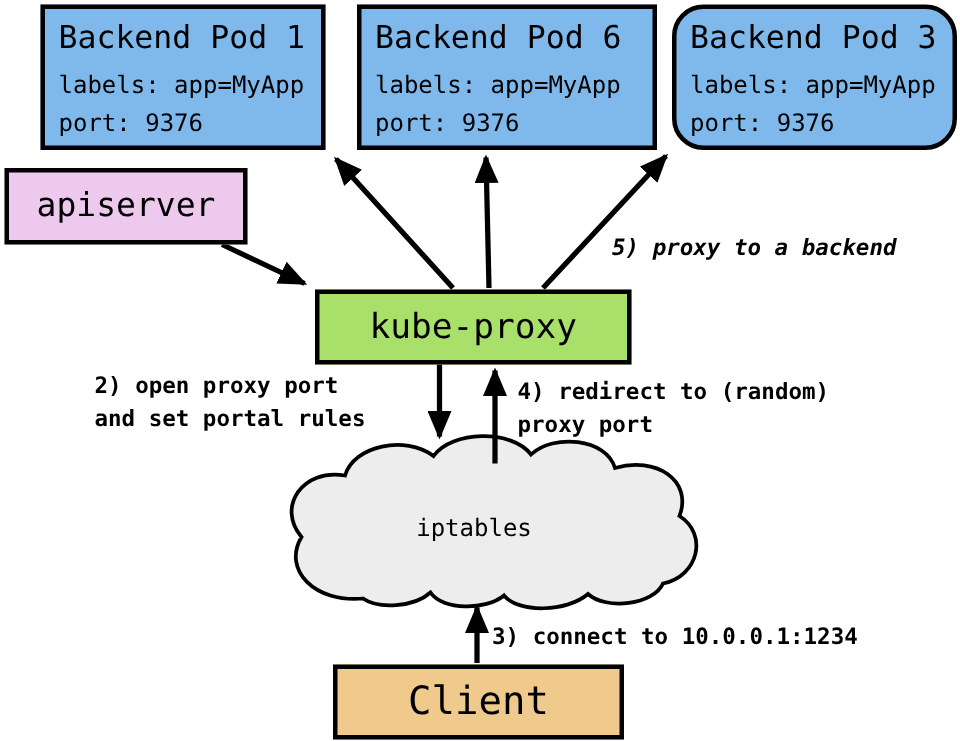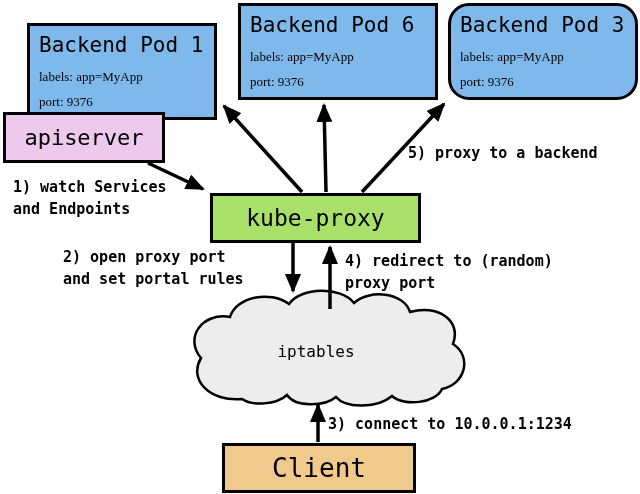--- a/index.html
+++ b/index.html
@@ -17,45 +17,45 @@
     left: 0; top: 0;
     width: 640px; height: 494px;
   }
   .box {
     position: absolute;
     box-sizing: border-box;
     border: 3px solid #000000;
   }
   .pod { padding: 4px 0 0 9px; }
   .pod-title { font-size: 21px; line-height: 26px; margin: 2px 0 6px; white-space: nowrap; }
-  .pod-line  { font-size: 13px; line-height: 25px; white-space: nowrap; font-family: Liberation Serif, serif; }
+  .pod-line  { font-size: 16px; line-height: 25px; white-space: nowrap; }
   .label-center {
     display: flex;
     align-items: center;
     justify-content: center;
     white-space: nowrap;
   }
   .apiserver  { left: 3px;   top: 112px; width: 162px; height: 51px; font-size: 22px; }
   .kubeproxy  { left: 210px; top: 193px; width: 211px; height: 50px; font-size: 23px; }
   .client     { left: 222px; top: 443px; width: 194px; height: 50px; font-size: 26px; }
-  .pod1 { left: 27px;  top: 3px; width: 190px; height: 97px; margin-top: 20px; }
+  .pod1 { left: 27px;  top: 3px; width: 190px; height: 97px; }
   .pod2 { left: 238px; top: 3px; width: 200px; height: 97px; }
   .pod3 { left: 448px; top: 3px; width: 190px; height: 97px; }
   .note {
     position: absolute;
     font-size: 15px;
     font-weight: bold;
     line-height: 22px;
     white-space: pre-line;
   }
   .note1 { left: 13px;  top: 176px; }
   .note2 { left: 63px;  top: 246px; }
   .note3 { left: 328px; top: 413px; }
   .note4 { left: 345px; top: 250px; }
-  .note5 { left: 408px; top: 142px; }
+  .note5 { left: 408px; top: 154px; font-style: italic; }
   .cloud-label {
     position: absolute;
     left: 255px; top: 342px; width: 122px;
     text-align: center;
     font-size: 16px;
   }
   .arrow { stroke: #000000; stroke-width: 3.5; }
   .cloud-shape { fill: #ededed; stroke: #000000; stroke-width: 2.5; }
 </style>
 </head>
@@ -111,22 +111,20 @@
   </div>
 
   <div class="box label-center kubeproxy" style="background-color: rgb(168, 224, 106);">kube-proxy</div>
 
   <div class="box label-center apiserver" style="background-color: rgb(237, 201, 238);">apiserver</div>
 
   <div class="cloud-label">iptables</div>
 
   <div class="box label-center client" style="background-color: rgb(239, 202, 140);">Client</div>
 
-  <div class="note note1">1) watch Services
-and Endpoints</div>
   <div class="note note2">2) open proxy port
 and set portal rules</div>
   <div class="note note3">3) connect to 10.0.0.1:1234</div>
   <div class="note note4">4) redirect to (random)
 proxy port</div>
   <div class="note note5">5) proxy to a backend</div>
 
 </div>
 
 </body></html>

